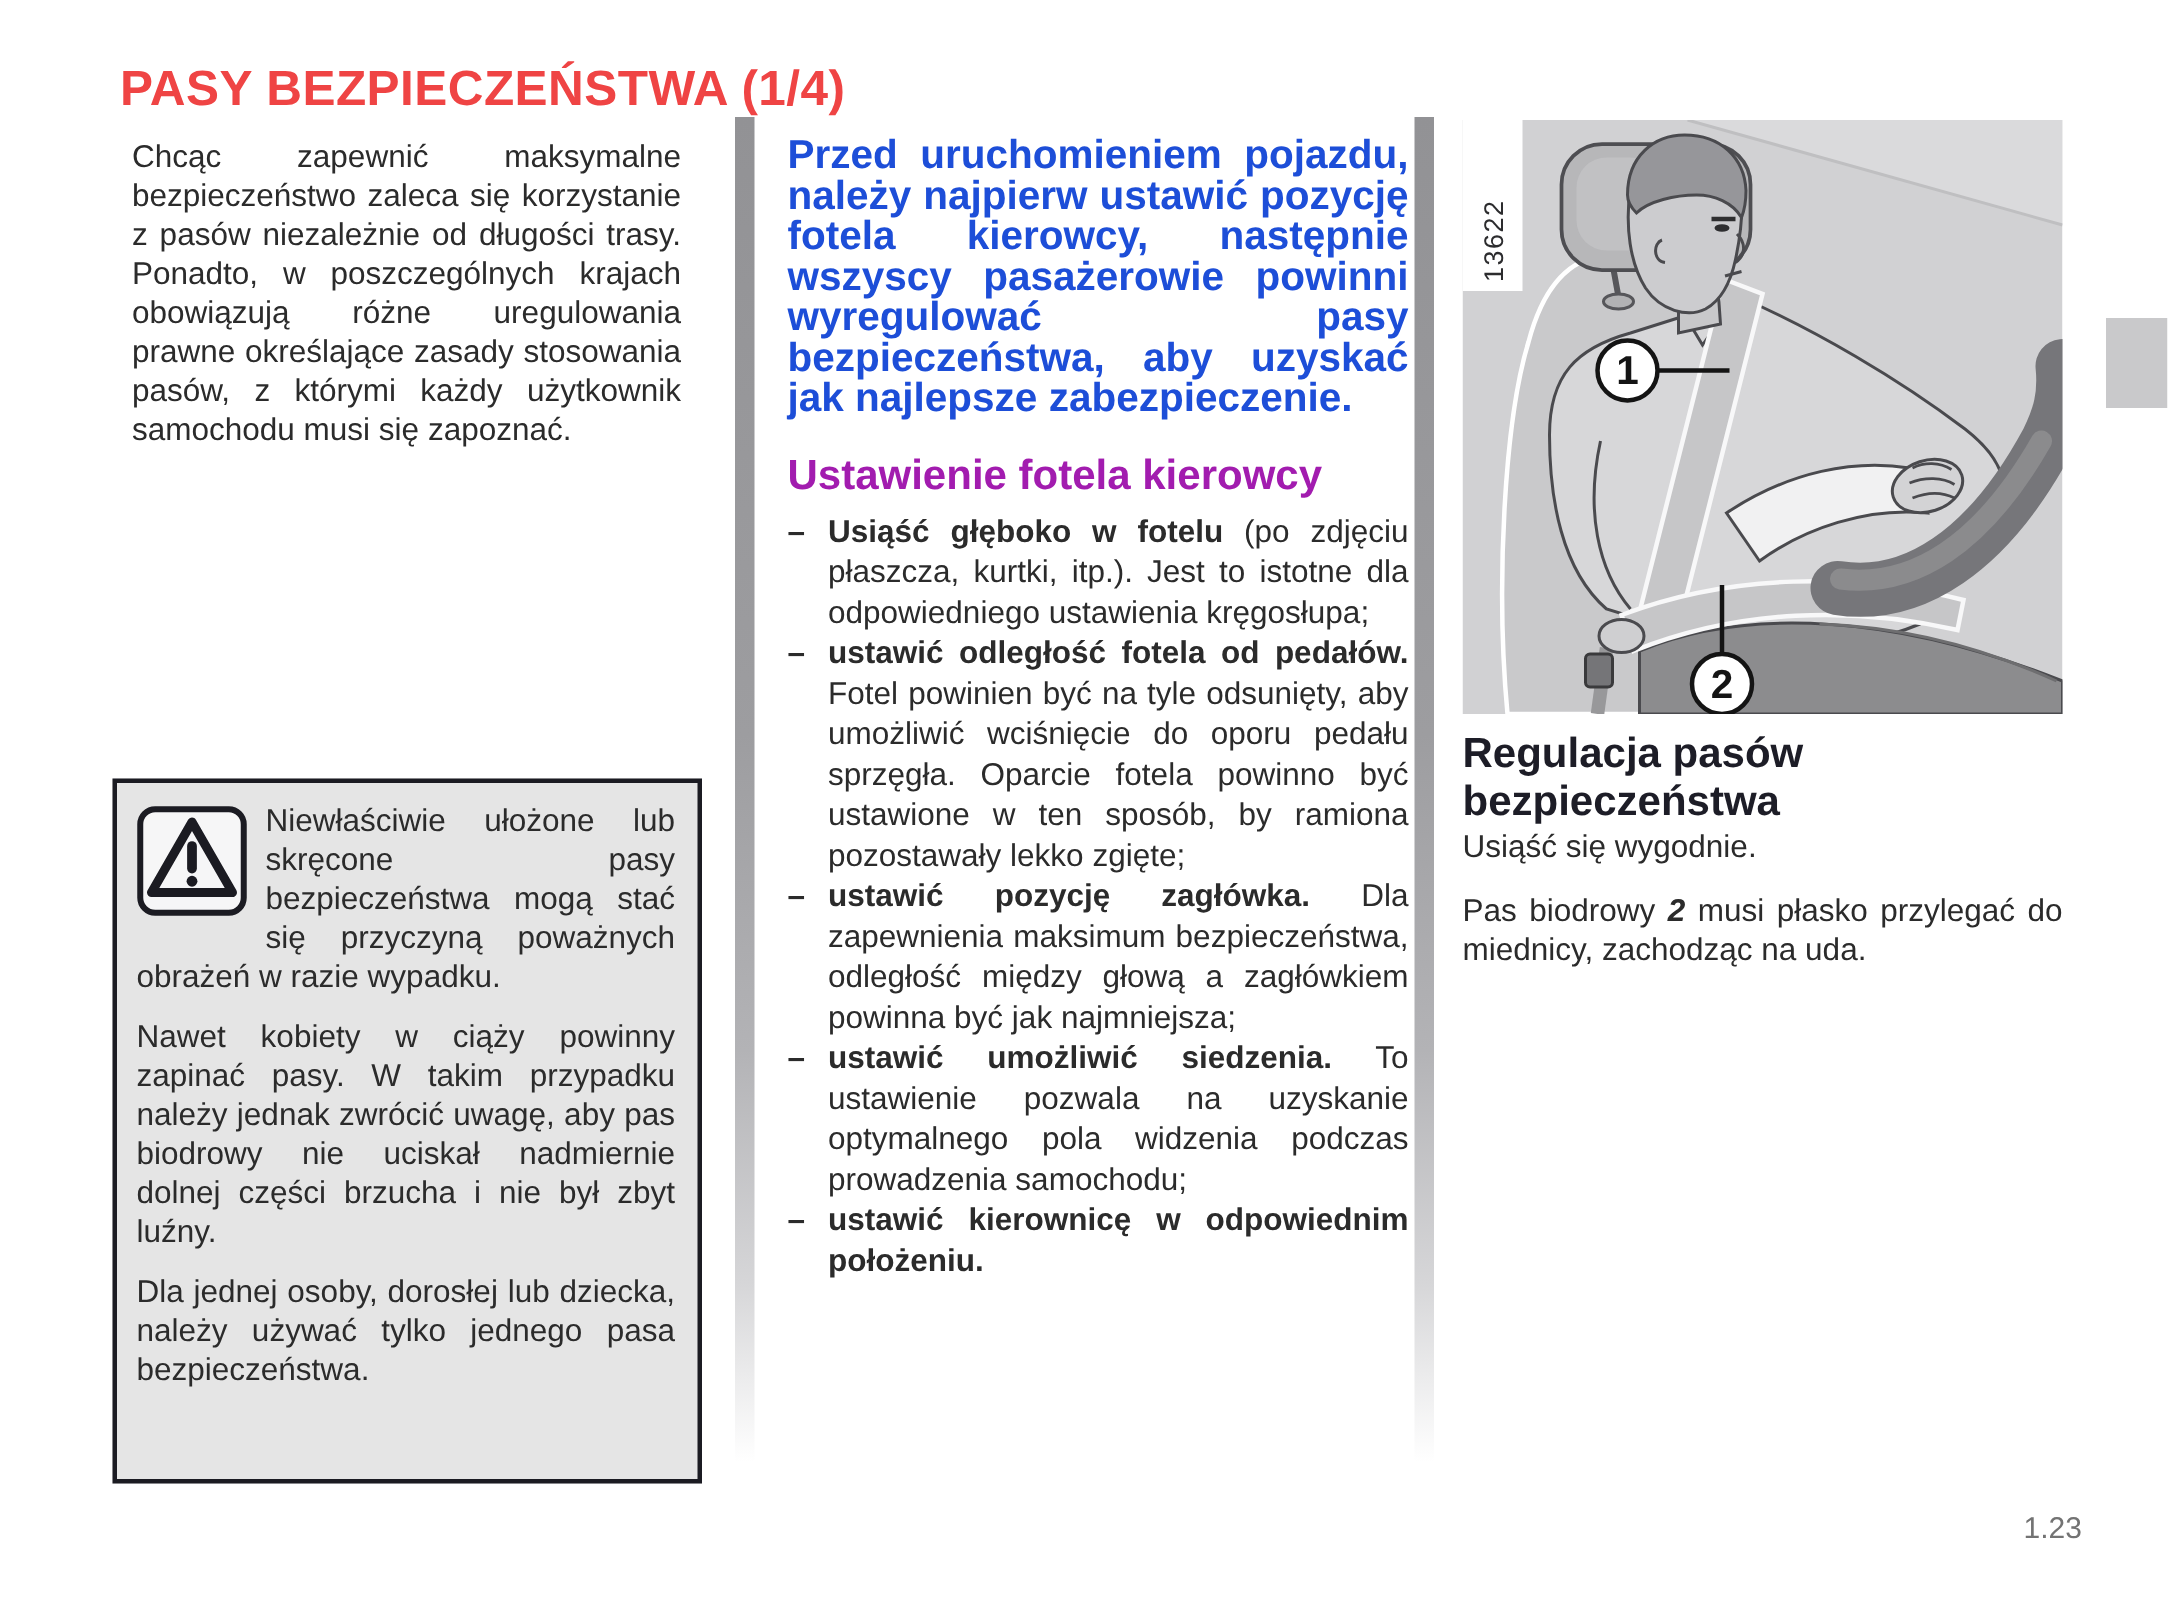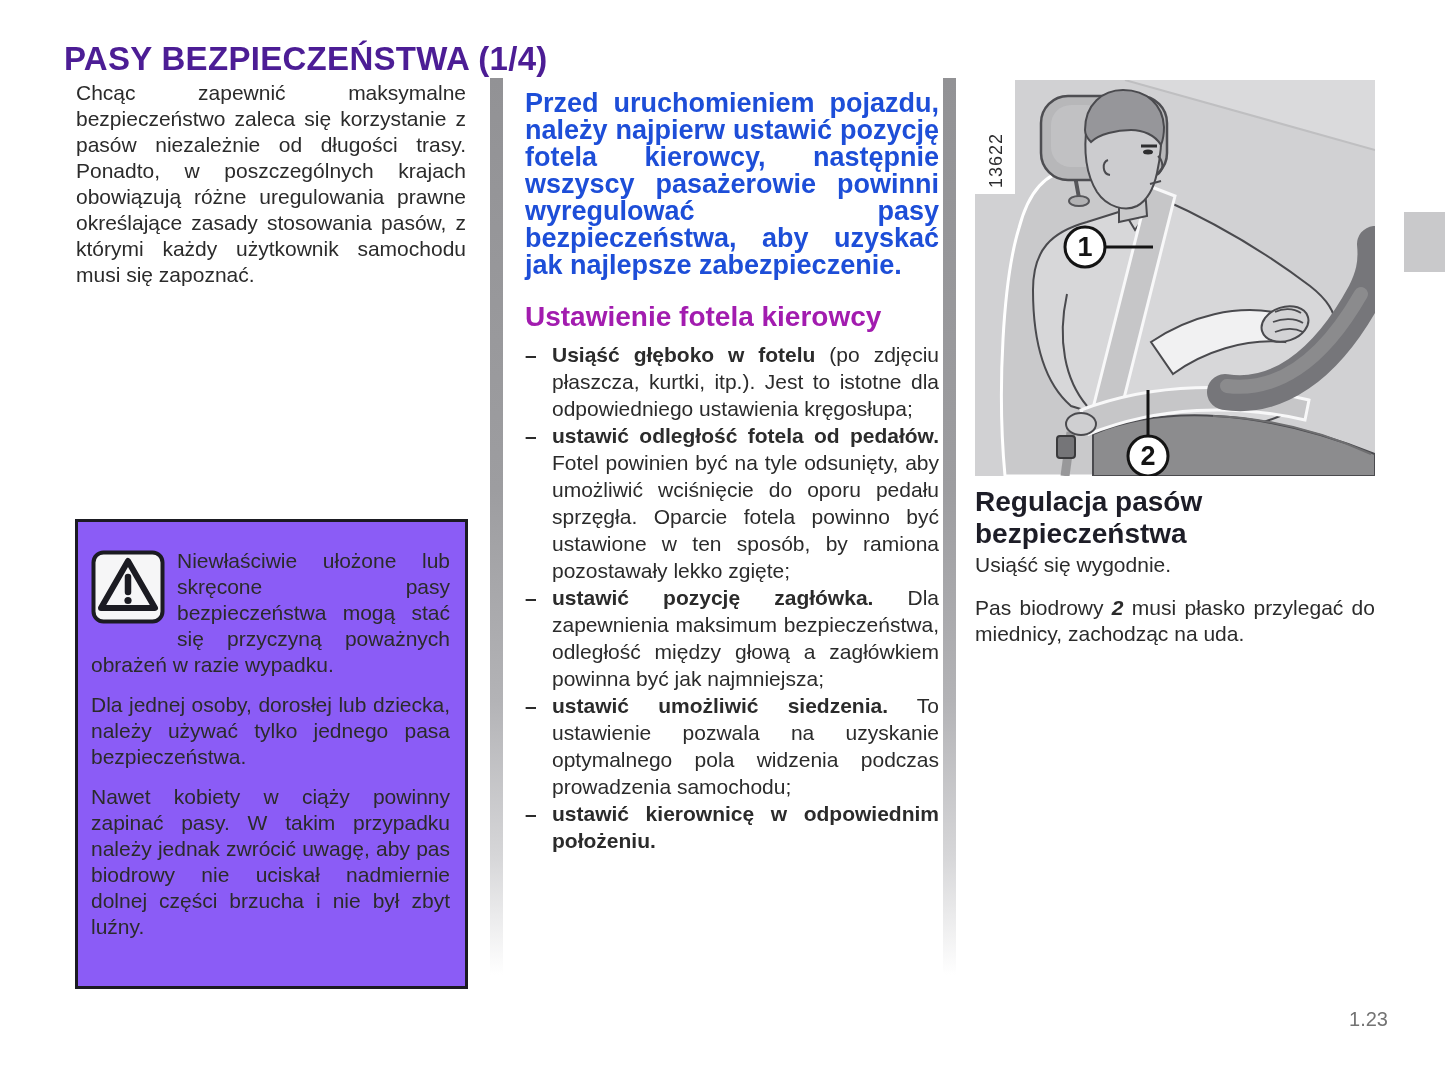--- a/index.html
+++ b/index.html
@@ -2,31 +2,31 @@
 <html><head>
 <meta charset="utf-8">
 <style>
   html,body{margin:0;padding:0;}
   body{
     width:1445px;height:1070px;position:relative;overflow:hidden;
     background:#ffffff;color:#2b2b2b;
     font-family:"Liberation Sans", sans-serif;
   }
   .page-title{
-    position:absolute;left:64px;top:18px;
-    font-size:33px;font-weight:bold;color:#4c1d95;letter-spacing:.3px;
+    position:absolute;left:80px;top:18px;
+    font-size:33px;font-weight:bold;color:#ef4444;letter-spacing:.3px;
     white-space:nowrap;
   }
-  .body-text{font-size:21px;line-height:26px;text-align:justify;margin:4px;}
+  .body-text{font-size:21px;line-height:26px;text-align:justify;margin:16px;}
   .col-left{position:absolute;left:72px;top:76px;width:398px;}
   
   .warning-box{
     position:absolute;left:75px;top:519px;width:393px;height:470px;
-    box-sizing:border-box;border:3px solid #1b1b22;background:#8b5cf6;
-    padding:26px 15px 0 13px;
+    box-sizing:border-box;border:3px solid #1b1b22;background:#e5e5e5;
+    padding:13px 15px 0 13px;
   }
   .warning-box p{font-size:21px;line-height:26px;text-align:justify;margin:0 0 14px 0;}
   .warning-icon{float:left;width:74px;height:74px;margin:2px 12px 4px 0;}
   
   .divider{
     position:absolute;top:78px;width:13px;height:915px;
     background:linear-gradient(to bottom,#929295 0%,#9d9da0 45%,#b3b3b6 68%,#d6d6d8 85%,#ffffff 98%);
   }
   .divider-1{left:490px;}
   .divider-2{left:943px;}
@@ -60,22 +60,22 @@
 <div class="warning-box">
   <span class="warning-icon">
     <svg viewBox="0 0 74 74" width="74" height="74">
       <rect x="2.5" y="2.5" width="69" height="69" rx="10" fill="#f6f6f7" stroke="#1b1b22" stroke-width="4"></rect>
       <path d="M37 11 L64 58 L10 58 Z" fill="none" stroke="#1b1b22" stroke-width="6" stroke-linejoin="round"></path>
       <path d="M37 27 L37 42" stroke="#1b1b22" stroke-width="6.5" stroke-linecap="round"></path>
       <circle cx="37" cy="50.5" r="3.6" fill="#1b1b22"></circle>
     </svg>
   </span>
   <p>Niewłaściwie ułożone lub skręcone pasy bezpieczeństwa mogą stać się przyczyną poważnych obrażeń w razie wypadku.</p>
+  <p>Nawet kobiety w ciąży powinny zapinać pasy. W takim przypadku należy jednak zwrócić uwagę, aby pas biodrowy nie uciskał nadmiernie dolnej części brzucha i nie był zbyt luźny.</p>
   <p>Dla jednej osoby, dorosłej lub dziecka, należy używać tylko jednego pasa bezpieczeństwa.</p>
-  <p>Nawet kobiety w ciąży powinny zapinać pasy. W takim przypadku należy jednak zwrócić uwagę, aby pas biodrowy nie uciskał nadmiernie dolnej części brzucha i nie był zbyt luźny.</p>
 </div>
 
 <div class="divider divider-1"></div>
 <div class="divider divider-2"></div>
 
 <div class="col-mid">
   <p class="mid-intro">Przed uruchomieniem pojazdu, należy najpierw ustawić pozycję fotela kierowcy, następnie wszyscy pasażerowie powinni wyregulować pasy bezpieczeństwa, aby uzyskać jak najlepsze zabezpieczenie.</p>
   <h2 class="section-heading">Ustawienie fotela kierowcy</h2>
   <div class="seat-list">
     <p class="seat-item">

